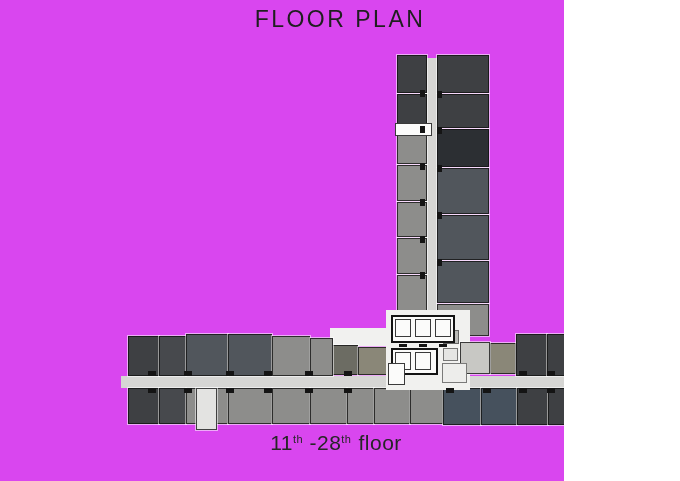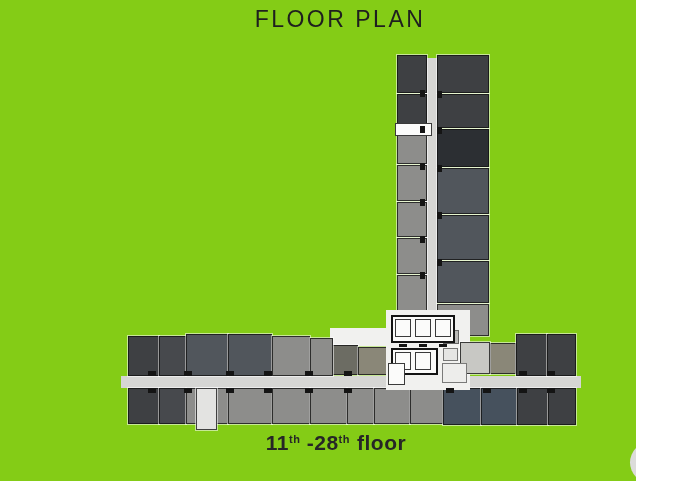--- a/index.html
+++ b/index.html
@@ -1,39 +1,38 @@
 <!DOCTYPE html>
 <html><head>
 <meta charset="utf-8">
 <style>
   html,body{margin:0;padding:0;background:#ffffff;}
   .page{
     position:relative;
-    width:636px;height:481px;
-    background:#84cc16;
+    width:564px;height:481px;
+    background:#d946ef;
     overflow:hidden;
     font-family:"Liberation Sans", sans-serif;
   }
   .title{
     position:absolute;
     top:6px;left:0;width:680px;
     text-align:center;
     font-size:23px;
     font-weight:400;
     letter-spacing:2.5px;
     color:#1f1f1f;
   }
   .caption{
     position:absolute;
     top:431px;left:0;width:672px;
     text-align:center;
     font-size:21px;
     color:#262626;
     letter-spacing:0.5px;
-    font-weight:bold;
   }
   .caption .sup{
     font-size:11px;
     position:relative;
     top:-7px;
   }
   .caption .floor-word{margin-left:7px;}
   .plan{position:absolute;left:0;top:0;width:680px;height:481px;}
   .rect{position:absolute;box-sizing:border-box;}
   .unit{

